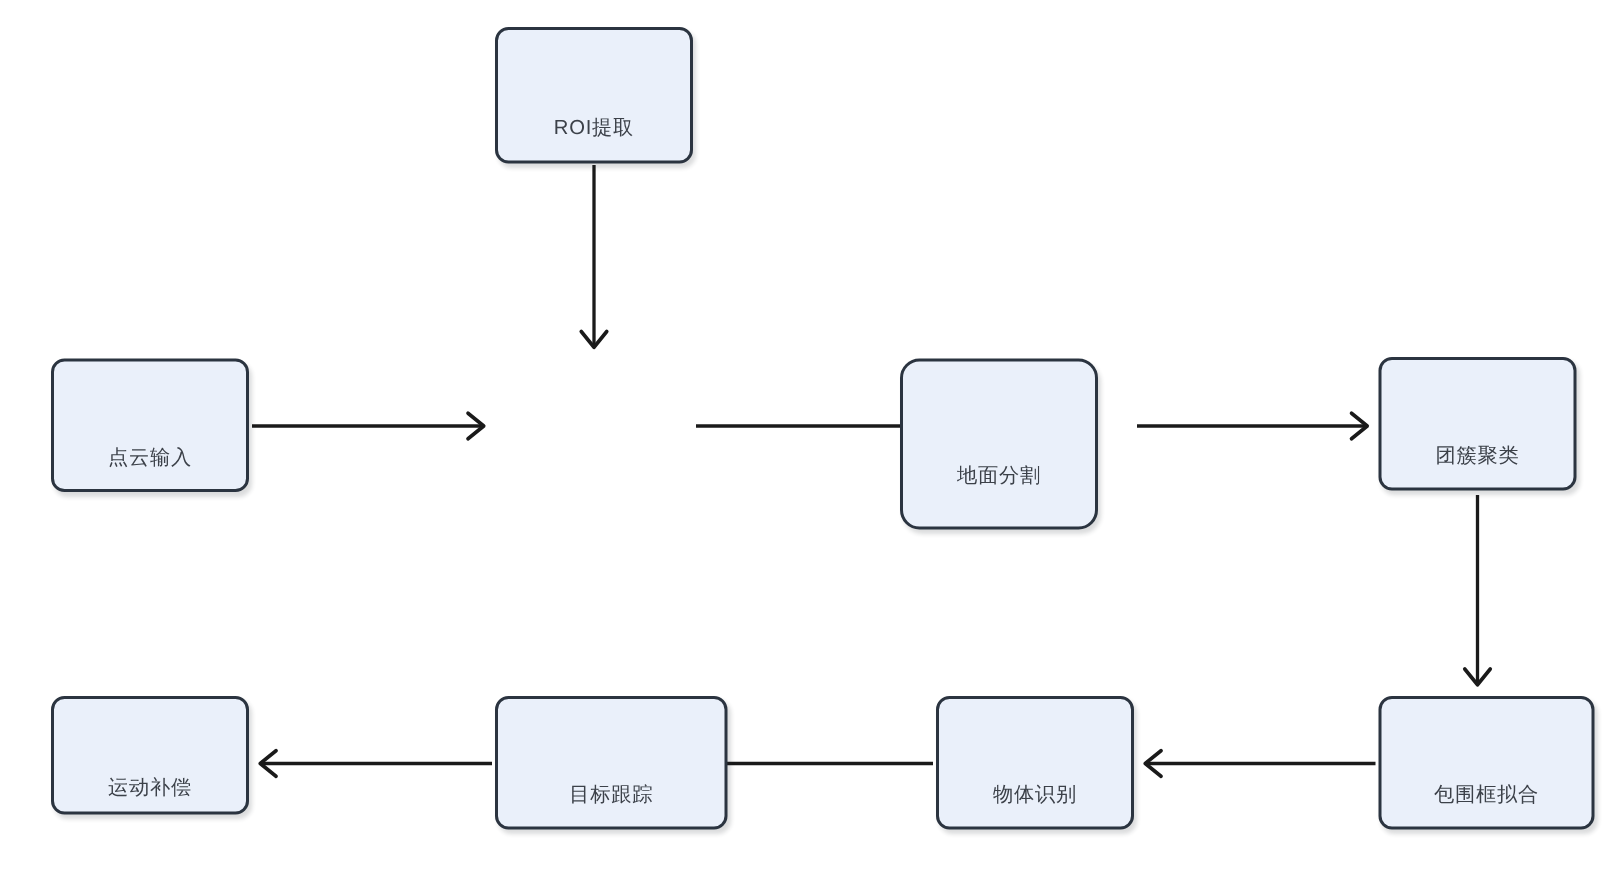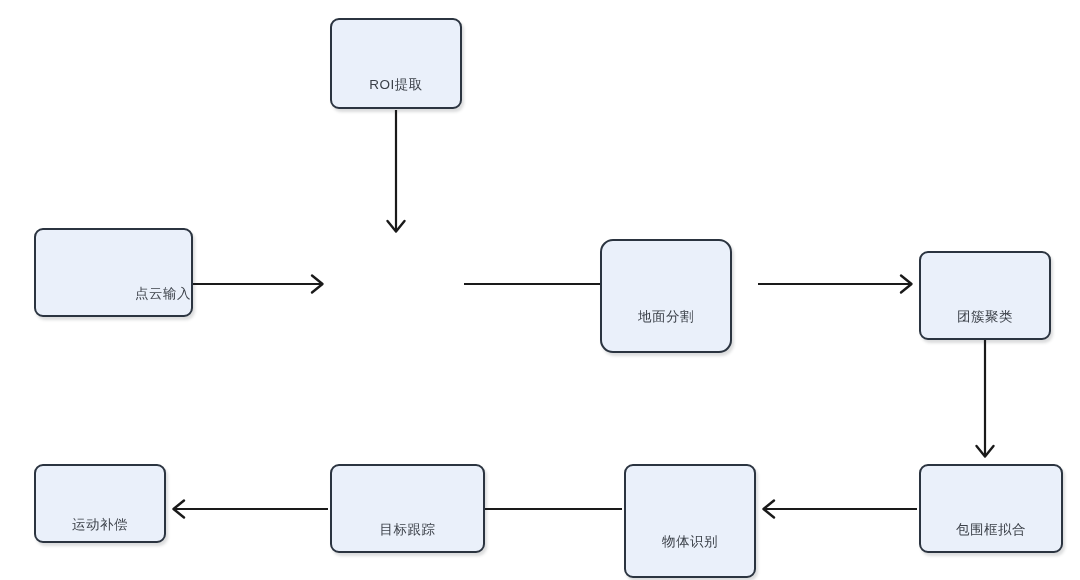--- a/index.html
+++ b/index.html
@@ -95,38 +95,38 @@
     <g>
       <line x1="328" y1="509" x2="174" y2="509" stroke="#1a1a1a" stroke-width="2.2"></line>
       <polyline points="184,500.5 173.5,509 184,517.5" fill="none" stroke="#1a1a1a" stroke-width="2.4" stroke-linecap="round" stroke-linejoin="round"></polyline>
     </g>
   </svg>
 
   <div class="node" style="left:330px; top:18px; width:132px; height:91px;">
     <span class="node-label">ROI提取</span>
   </div>
 
-  <div class="node" style="left:34px; top:228px; width:159px; height:89px;justify-content:flex-end;">
+  <div class="node" style="left:34px; top:239px; width:132px; height:89px;">
     <span class="node-label">点云输入</span>
   </div>
 
 
   <div class="node" style="left:600px; top:239px; width:132px; height:114px;border-radius:13px;">
     <span class="node-label">地面分割</span>
   </div>
 
-  <div class="node" style="left:919px; top:251px; width:132px; height:89px;">
+  <div class="node" style="left:919px; top:238px; width:132px; height:89px;">
     <span class="node-label">团簇聚类</span>
   </div>
 
   <div class="node" style="left:919px; top:464px; width:144px; height:89px;">
     <span class="node-label">包围框拟合</span>
   </div>
 
-  <div class="node" style="left:624px; top:464px; width:132px; height:114px;">
+  <div class="node" style="left:624px; top:464px; width:132px; height:89px;">
     <span class="node-label">物体识别</span>
   </div>
 
   <div class="node" style="left:330px; top:464px; width:155px; height:89px;">
     <span class="node-label">目标跟踪</span>
   </div>
 
   <div class="node" style="left:34px; top:464px; width:132px; height:79px;">
     <span class="node-label">运动补偿</span>
   </div>

